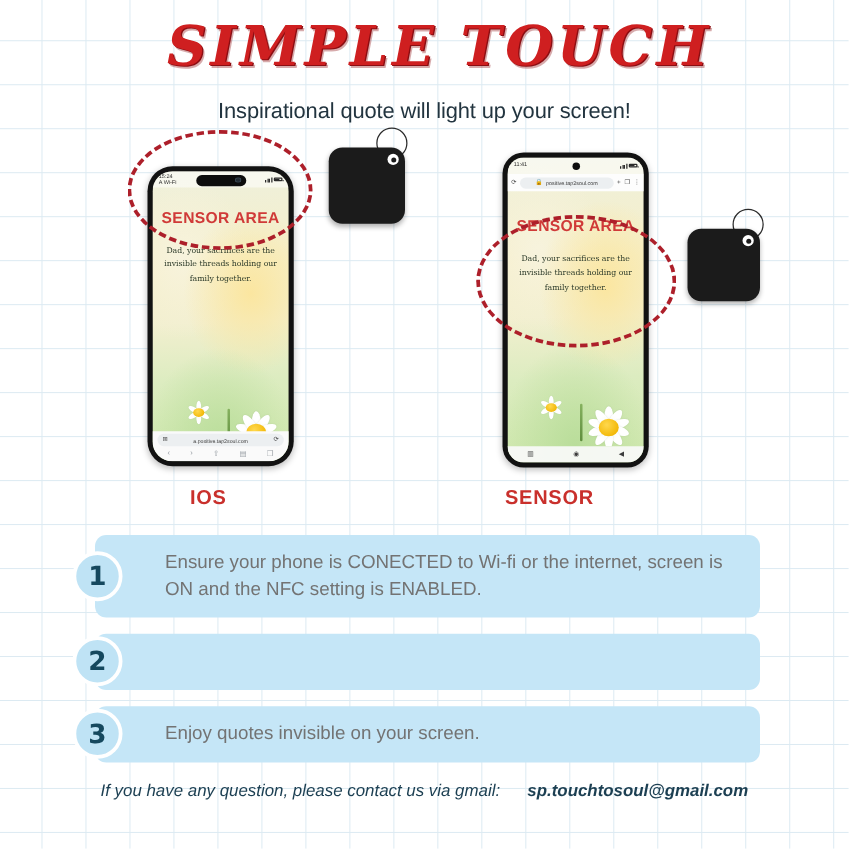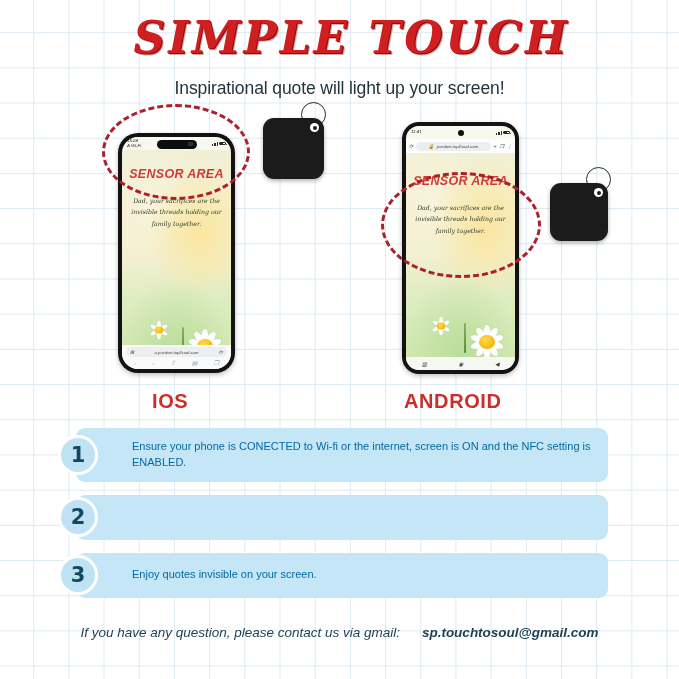--- a/index.html
+++ b/index.html
@@ -78,21 +78,20 @@
     position: relative;
     width: 100%;
     height: 100%;
     border-radius: 16px;
     overflow: hidden;
     background:
       radial-gradient(ellipse 90% 55% at 50% 95%, #b9dd9a 0%, rgba(185,221,154,0) 62%),
       radial-gradient(ellipse 70% 40% at 72% 42%, #fbe6a0 0%, rgba(251,230,160,0) 70%),
       radial-gradient(ellipse 70% 40% at 22% 30%, #f7f3dd 0%, rgba(247,243,221,0) 70%),
       linear-gradient(178deg, #eef0dc 0%, #f6efc9 33%, #f2efcf 52%, #dcecc0 72%, #cfe8ad 100%);
-    font-style: italic;
   }
   .phone.droid .screen { border-radius: 13px; }
 
   
   .statusbar {
     position: relative;
     height: 13px;
     display: flex;
     align-items: center;
     justify-content: space-between;
@@ -279,21 +278,21 @@
     border: 1.6px solid #2a2a2a;
     border-radius: 50%;
     background: transparent;
   }
   #tag-ios .tag-ring   { top: -16px; right: -2px; }
   #tag-droid .tag-ring { top: -16px; right: -3px; }
 
   
   .os-label {
     position: absolute;
-    font-size: 20px;
+    font-size: 16px;
     font-weight: bold;
     color: #c9302c;
     letter-spacing: .6px;
   }
   #label-ios   { left: 152px; top: 390px; }
   #label-droid { left: 404px; top: 390px; }
 
   
   #steps { position: absolute; left: 76px; top: 428px; width: 532px; }
   .step {
@@ -314,23 +313,23 @@
     border-radius: 50%;
     background: #bfe3f5;
     border: 3px solid #ffffff;
     display: flex; align-items: center; justify-content: center;
     font-family: "DejaVu Sans", sans-serif;
     font-size: 21px;
     font-weight: bold;
     color: #15485e;
   }
   .step-text {
-    font-size: 11px;
+    font-size: 15px;
     line-height: 1.45;
-    color: #0369a1;
+    color: #737373;
   }
 
   
   #footer {
     position: absolute;
     left: 0; top: 625px;
     width: 679px;
     text-align: center;
     font-size: 13.5px;
     font-style: italic;
@@ -497,21 +496,21 @@
   <div class="sensor-ring" id="sensor-ring-droid"></div>
 
   <div class="tag-wrap" id="tag-droid">
     <div class="tag-ring"></div>
     <div class="tag-body">
       <div class="tag-hole"></div>
     </div>
   </div>
 
   <div class="os-label" id="label-ios">IOS</div>
-  <div class="os-label" id="label-droid">ANDROID</div>
+  <div class="os-label" id="label-droid">SENSOR</div>
 
   <div id="steps">
     <div class="step">
       <div class="step-num">1</div>
       <div class="step-text">Ensure your phone is CONECTED to Wi-fi or the internet, screen is ON and the NFC setting is ENABLED.</div>
     </div>
     <div class="step">
       <div class="step-num">2</div>
     </div>
     <div class="step">

